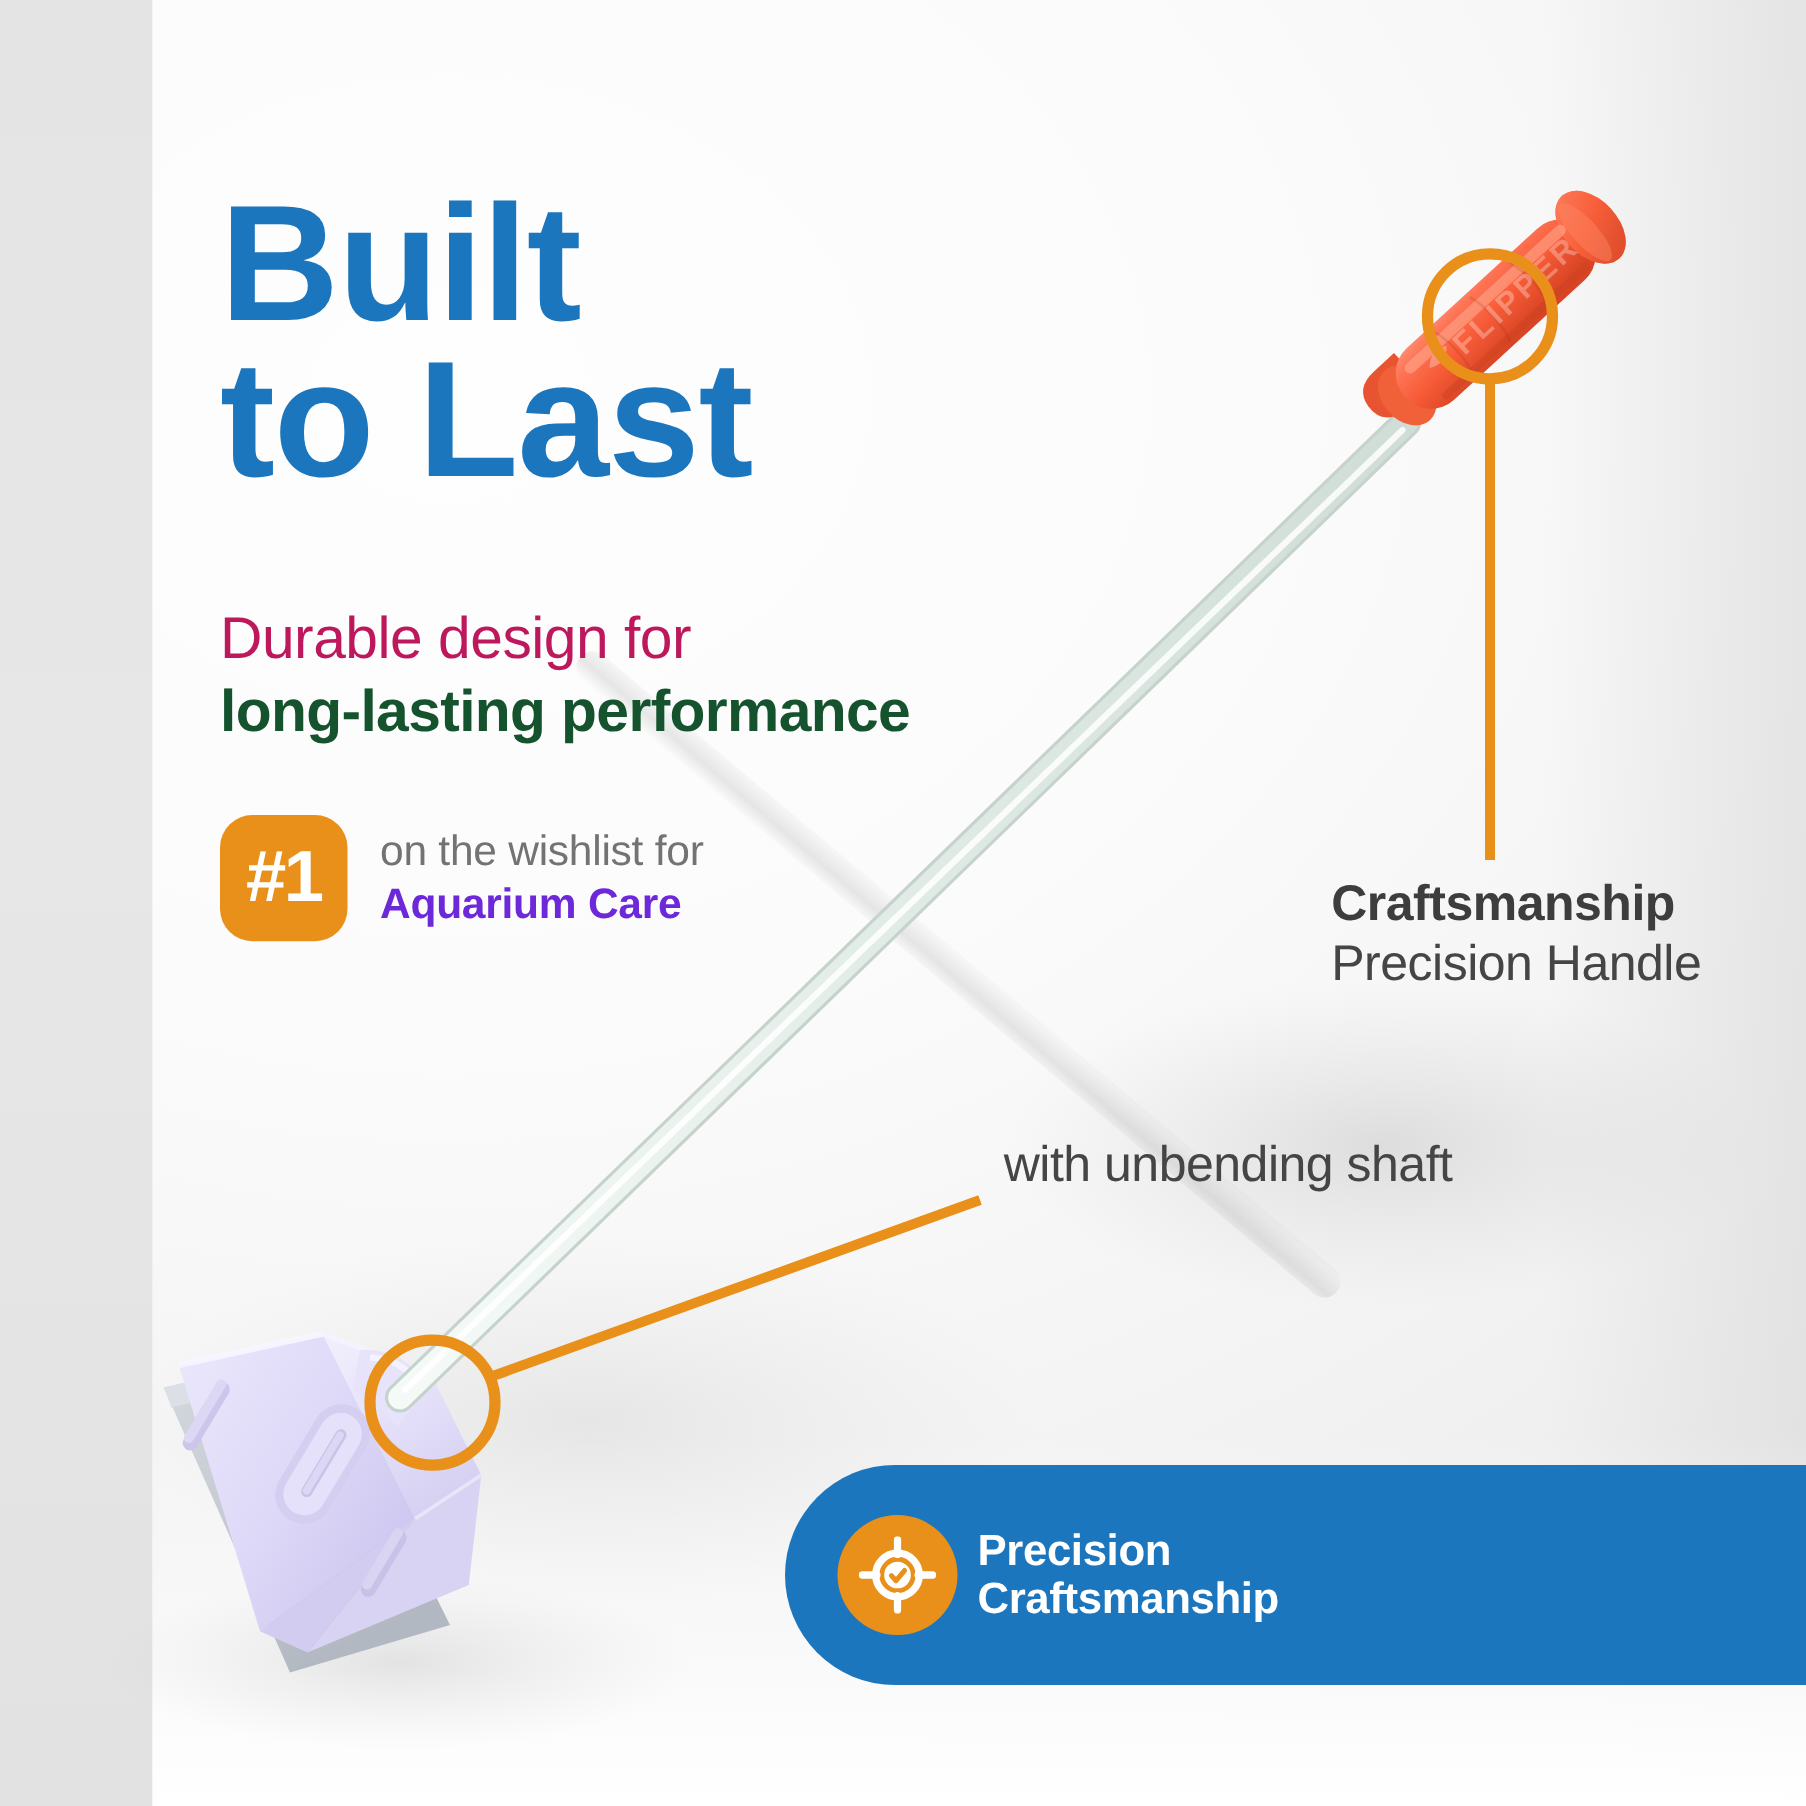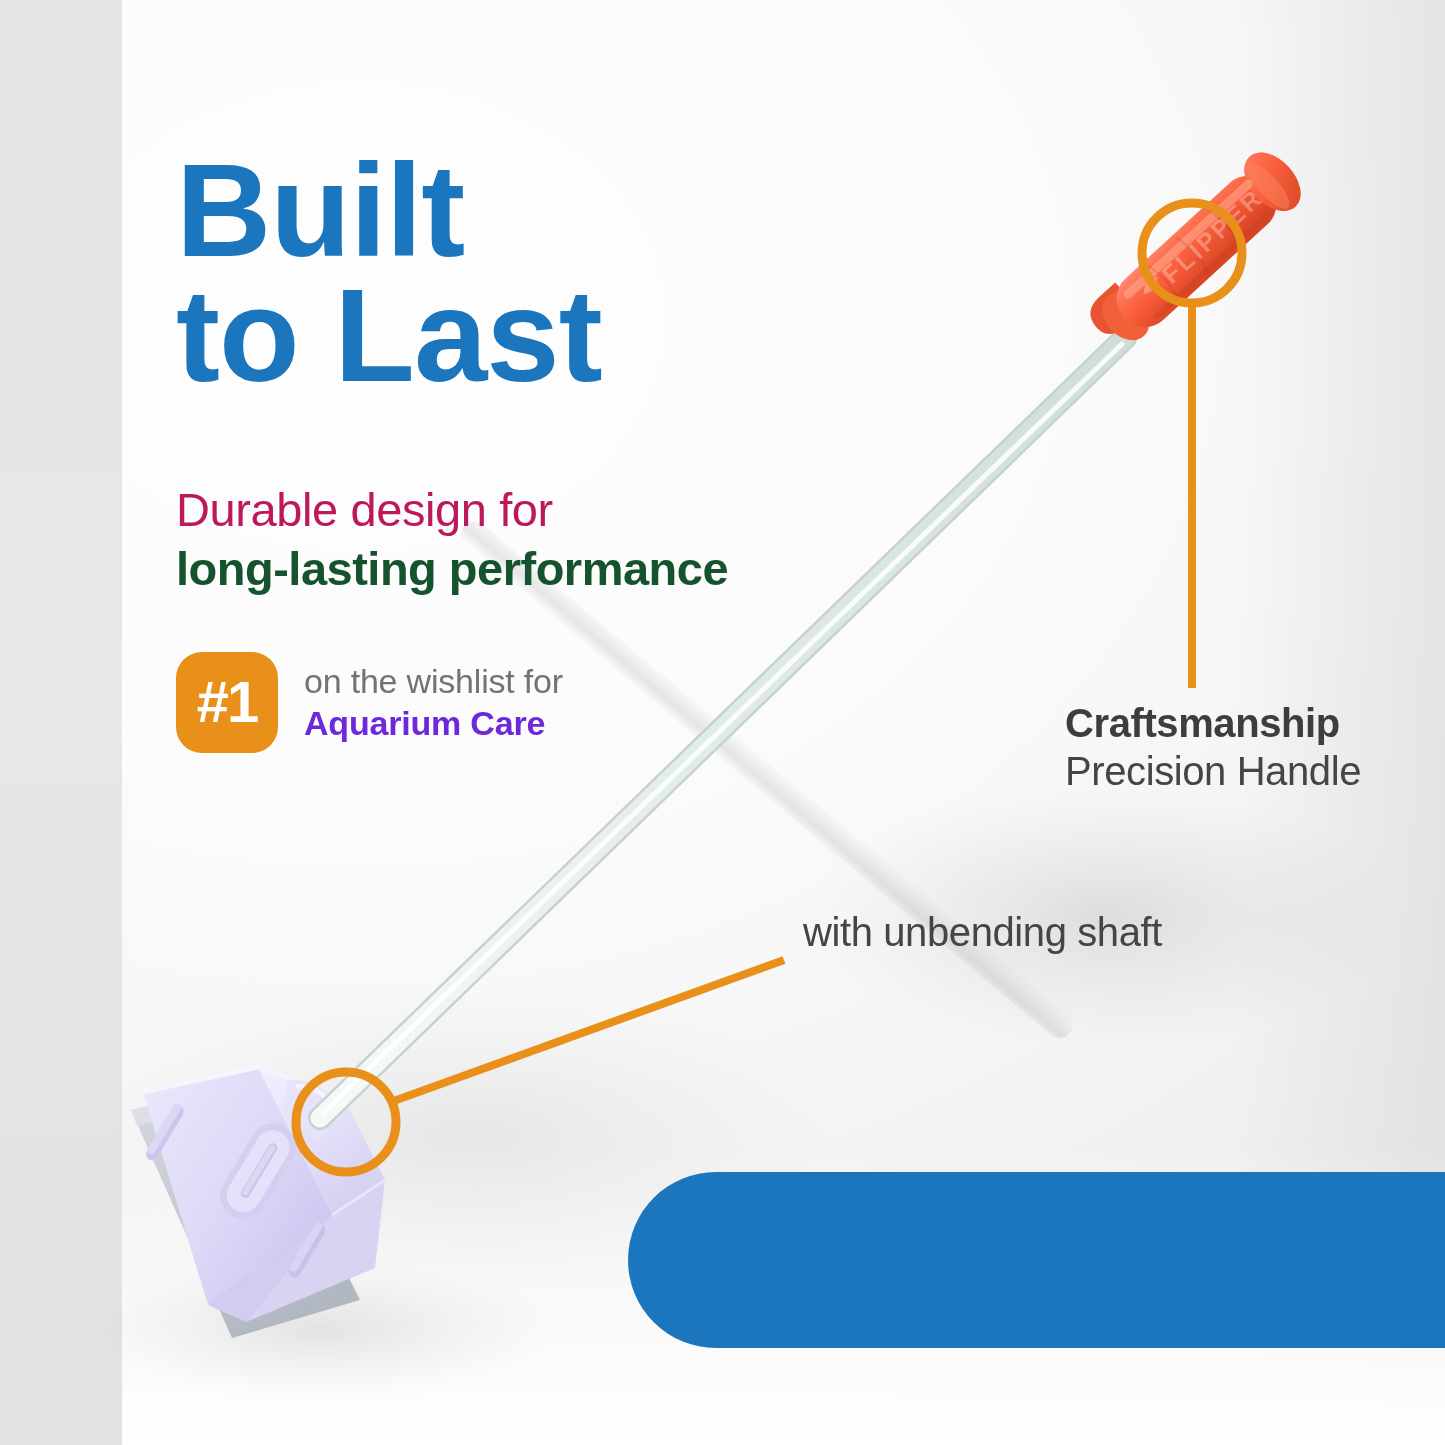--- a/index.html
+++ b/index.html
@@ -352,17 +352,34 @@
     <span class="c-title">Craftsmanship</span>
     <span class="c-sub">Precision Handle</span>
   </div>
 
   <div class="callout" id="callout-scraper">
     <span class="c-sub">with unbending shaft</span>
   </div>
 
   <div class="banner">
 
+    <div class="badge-item">
+      <div class="badge-circle">
+        <svg width="62" height="62" viewBox="0 0 64 64">
+          <g fill="none" stroke="#ffffff" stroke-width="6" stroke-linecap="round">
+            <circle cx="32" cy="32" r="18"></circle>
+            <line x1="32" y1="3" x2="32" y2="15"></line>
+            <line x1="32" y1="49" x2="32" y2="61"></line>
+            <line x1="3" y1="32" x2="15" y2="32"></line>
+            <line x1="49" y1="32" x2="61" y2="32"></line>
+          </g>
+          <circle cx="32" cy="32" r="11" fill="#ffffff"></circle>
+          <path d="M27 32.5 l3.8 4.2 l7-8.4" fill="none" stroke="#e8901a" stroke-width="4.2" stroke-linecap="round" stroke-linejoin="round"></path>
+        </svg>
+      </div>
+      <span class="badge-label">Precision
+Craftsmanship</span>
+    </div>
 
 
   </div>
 
 </div>
 
 </body></html>

